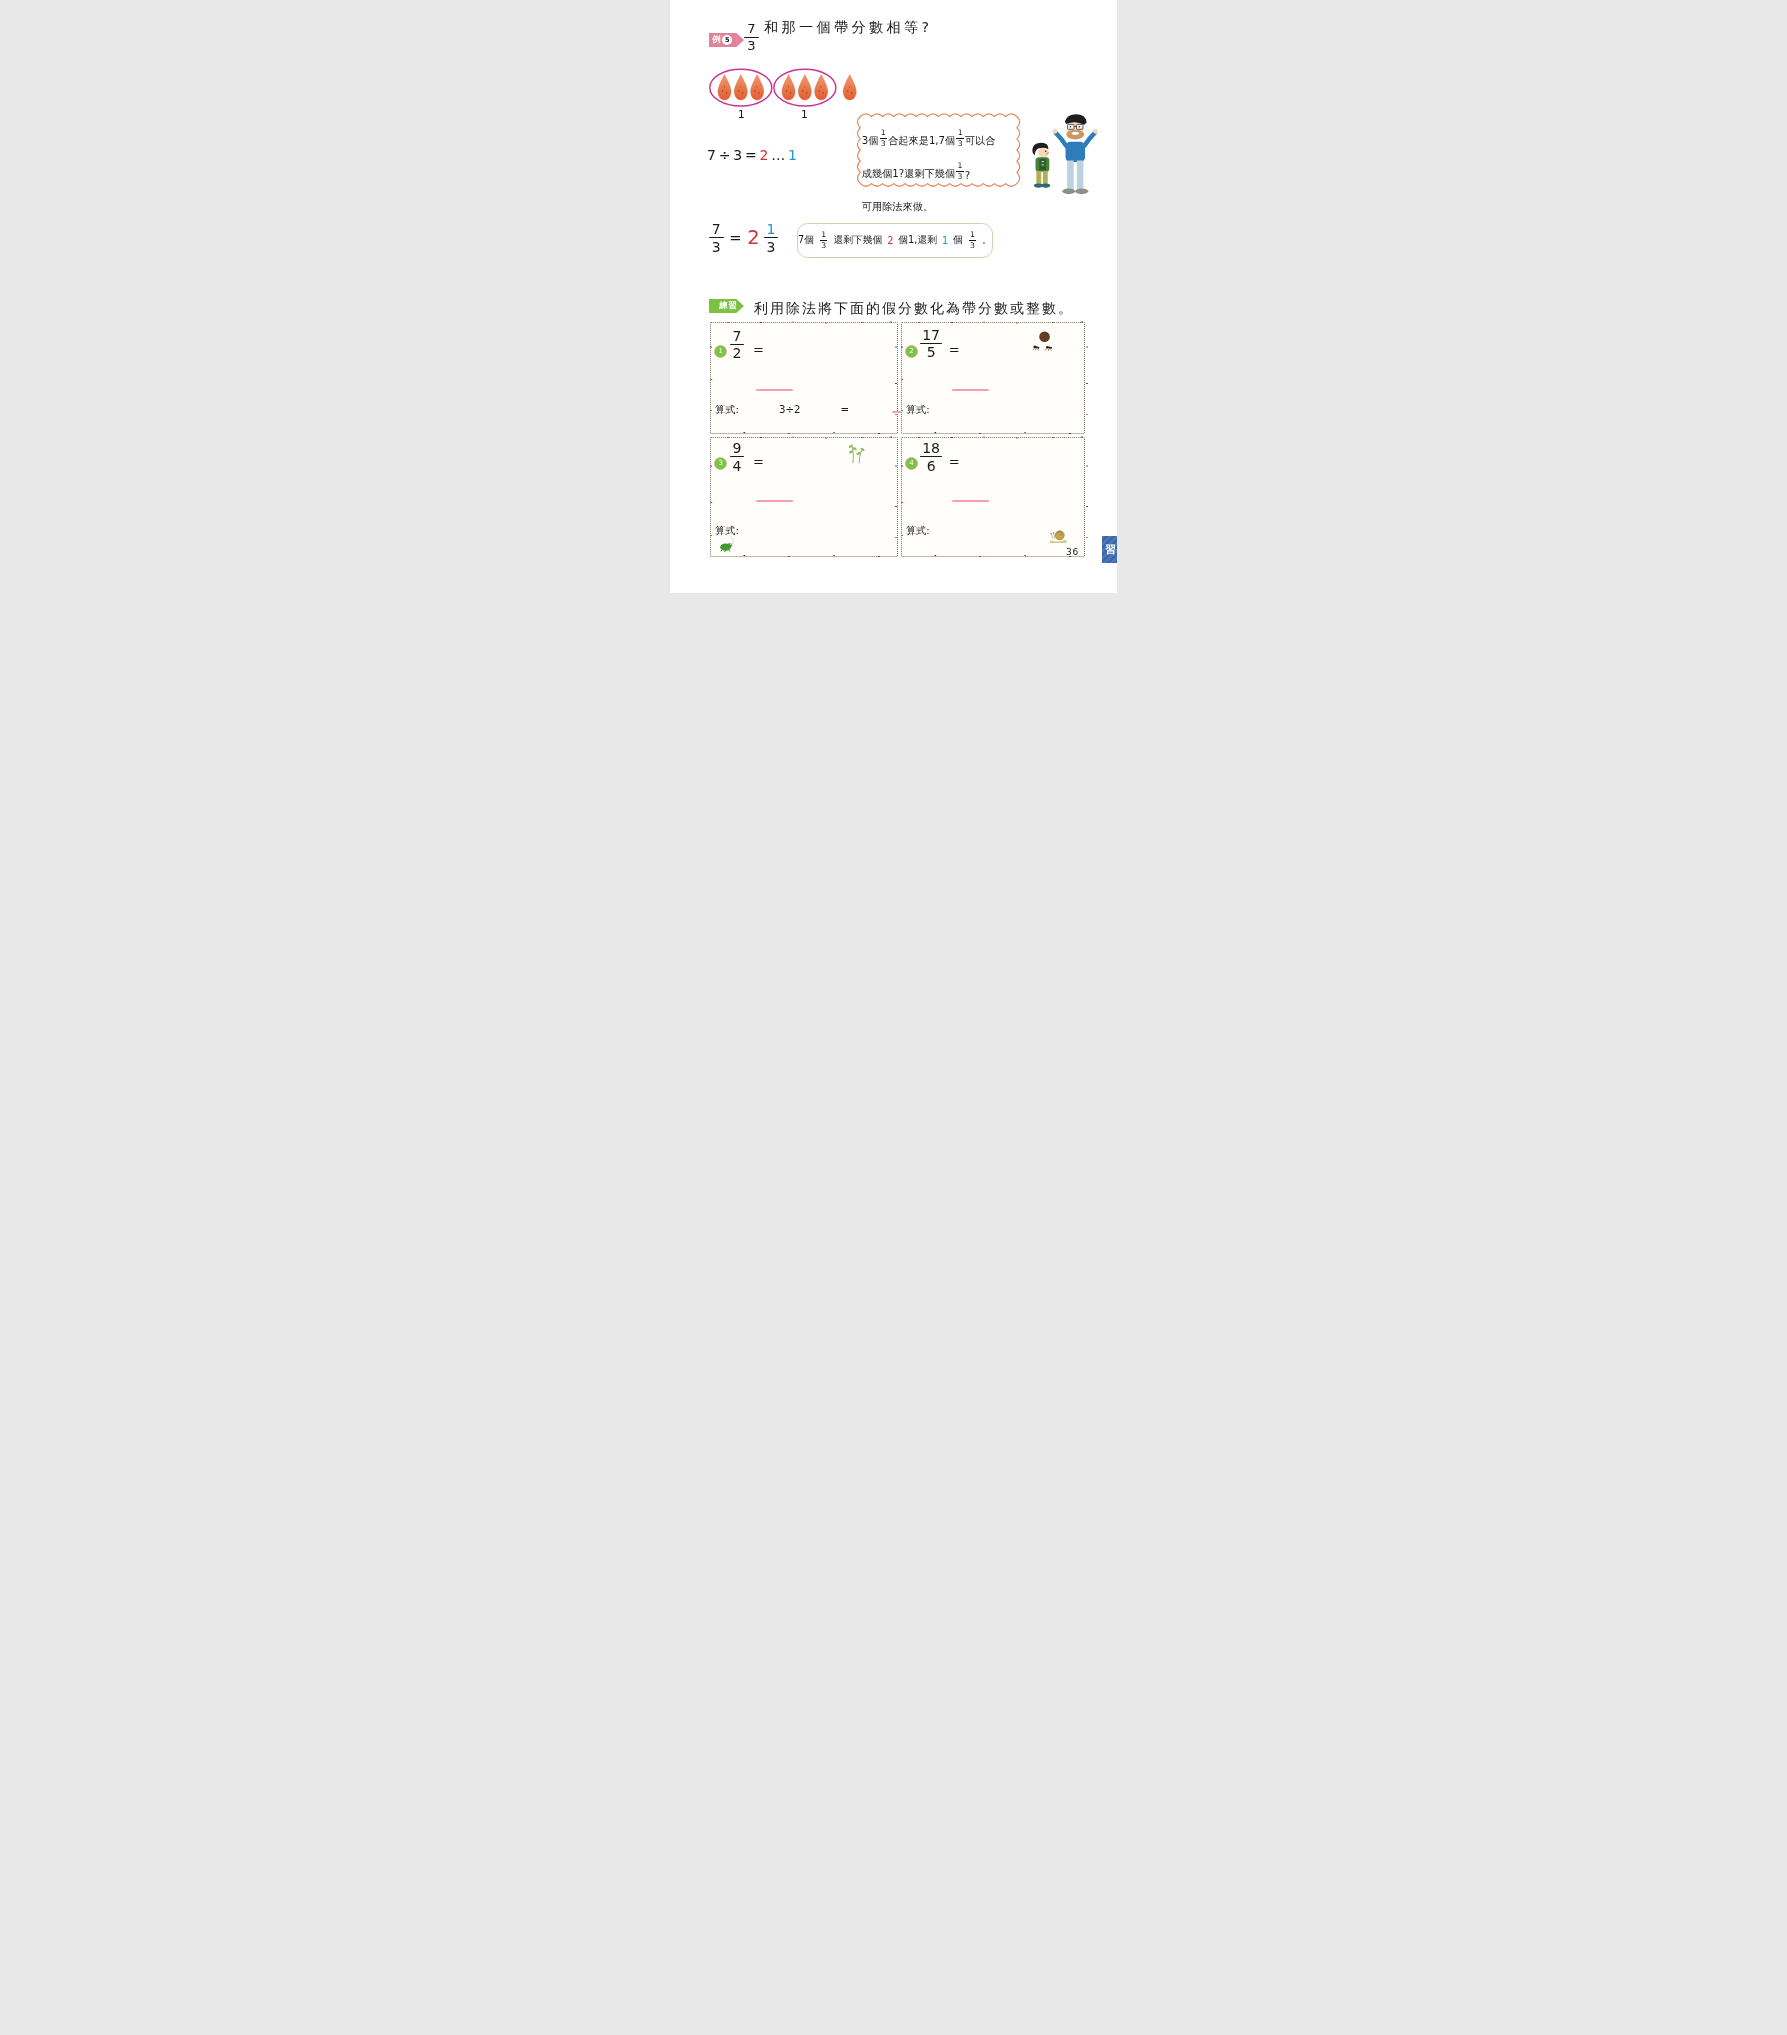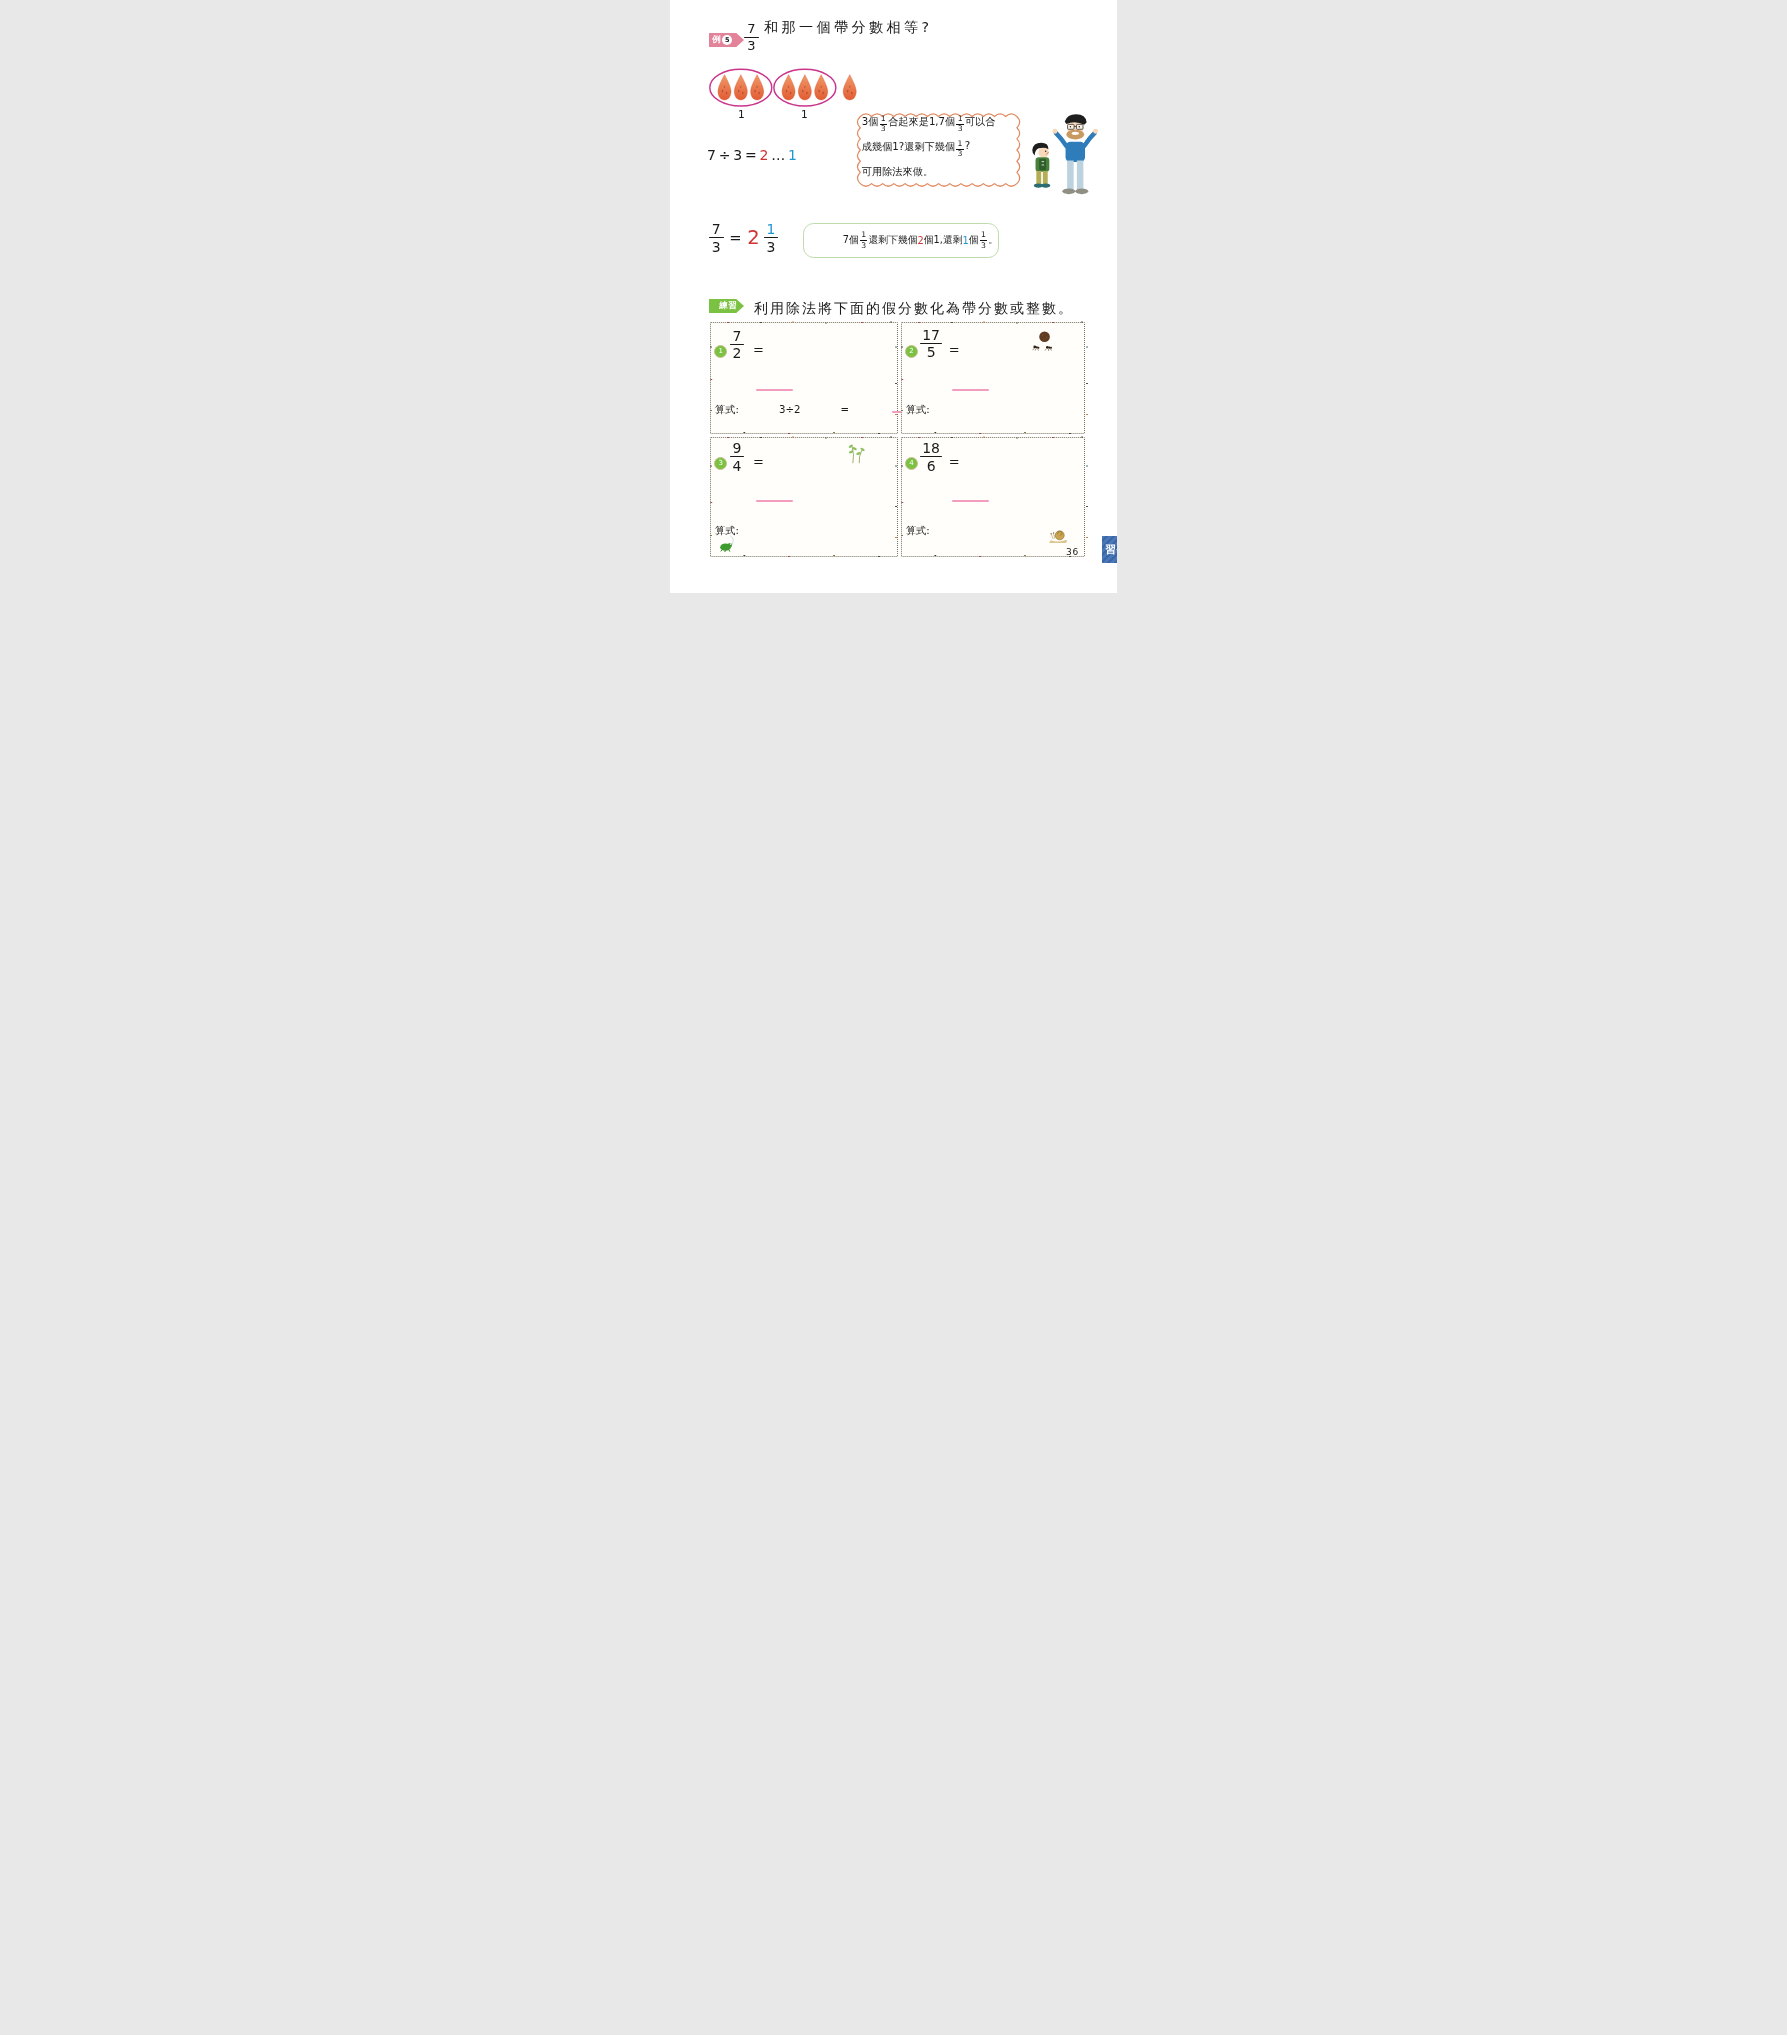--- a/index.html
+++ b/index.html
@@ -24,33 +24,33 @@
   .melons{position:absolute;left:39px;top:68px;}
   .one-label{position:absolute;top:108px;font-size:10.6px;}
   
   .diveq{position:absolute;left:37px;top:147px;font-size:14px;display:flex;align-items:center;gap:2.8px;}
   .red{color:#cf3333;}
   .blue{color:#2196cf;}
   
   .bubble{position:absolute;left:182px;top:110px;width:174px;height:85px;}
   .bubble svg{position:absolute;left:0;top:0;}
   .bubble .btxt{position:absolute;left:9.8px;top:4.9px;right:7.3px;font-size:10.2px;}
-  .bline{display:flex;align-items:flex-start;min-height:25px;flex-wrap:nowrap;white-space:nowrap;}
+  .bline{display:flex;align-items:flex-end;min-height:25px;flex-wrap:nowrap;white-space:nowrap;margin-top:8px;}
   .ifrac{display:inline-flex;flex-direction:column;align-items:center;margin:0 1.2px;line-height:1.05;}
   .ifrac .fn,.ifrac .fd{font-size:7.7px;padding:0 1.2px;}
   .ifrac .fb{height:0.8px;background:#111;align-self:stretch;margin:0.8px 0;}
   
   .mixed{position:absolute;left:39px;top:222px;display:flex;align-items:center;gap:4.1px;}
   .mixed .stack{font-size:14px;}
   .mixed .stack span{padding:0 2.8px;}
   .mixed .eq{font-size:14.7px;margin:0 1.6px;}
   .mixed .whole{font-size:19.5px;}
   
-  .conc{position:absolute;left:133px;top:223px;width:196px;height:35px;border:1.6px solid #bedcab;
-        border-radius:10.6px;display:flex;align-items:center;justify-content:flex-end;font-size:9.8px;
+  .conc{position:absolute;left:127px;top:223px;width:196px;height:35px;border:1.6px solid #bedcab;
+        border-radius:10.6px;display:flex;align-items:center;justify-content:space-between;font-size:9.8px;
         box-sizing:border-box;white-space:nowrap;}
   
   .instr{position:absolute;left:84px;top:300px;font-size:14px;letter-spacing:2px;}
   .grid{position:absolute;left:40px;top:322px;width:375px;display:grid;
         grid-template-columns:188px 184px;grid-template-rows:112px 120px;gap:2.8px;}
   .cell{position:relative;border:0.8px dotted #77725f;border-radius:1.2px;box-sizing:border-box;background:#fffefb;}
   .pnum{position:absolute;width:11px;height:11px;border-radius:50%;background:#7cc242;
         border:0.8px solid #c9bd8f;color:#fff;font-size:7px;display:flex;align-items:center;
         justify-content:center;}
   .pfrac{position:absolute;font-size:14px;}

